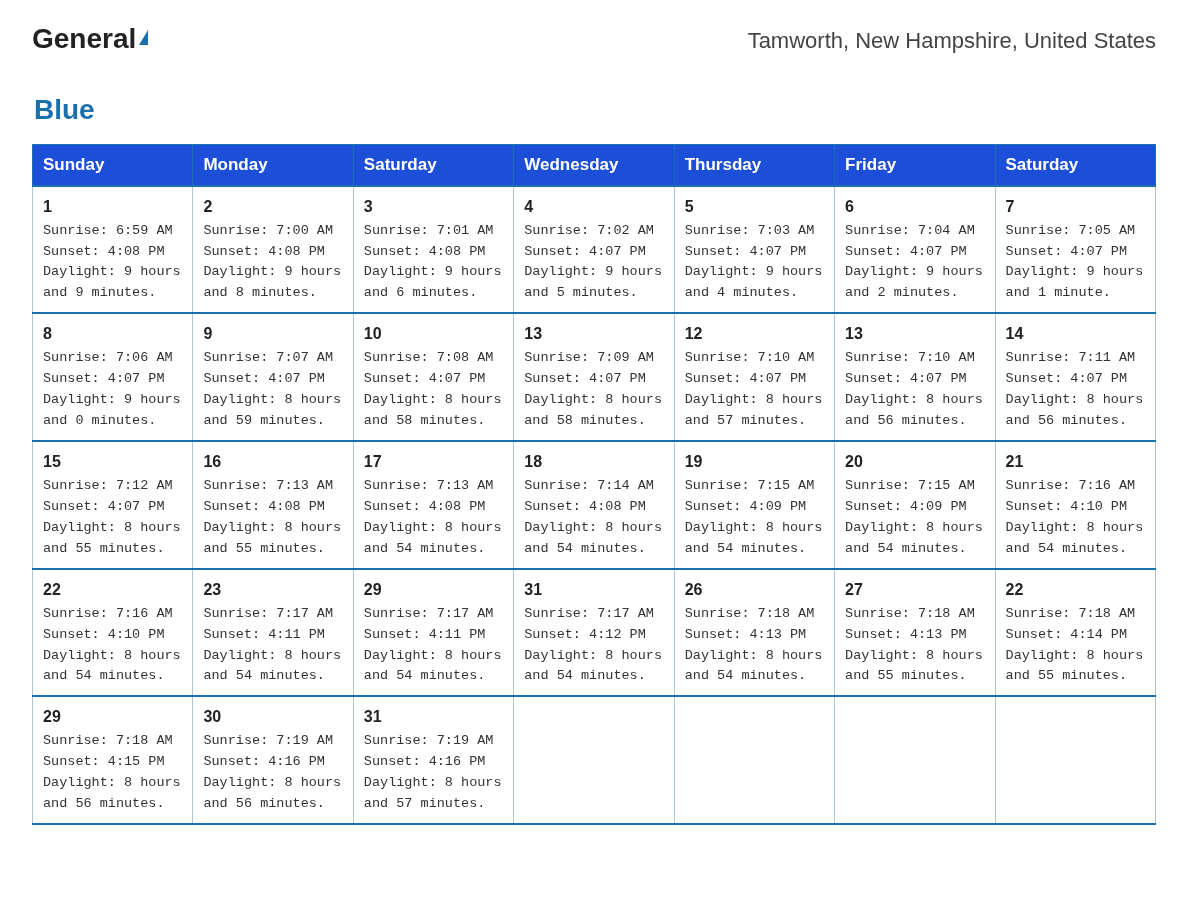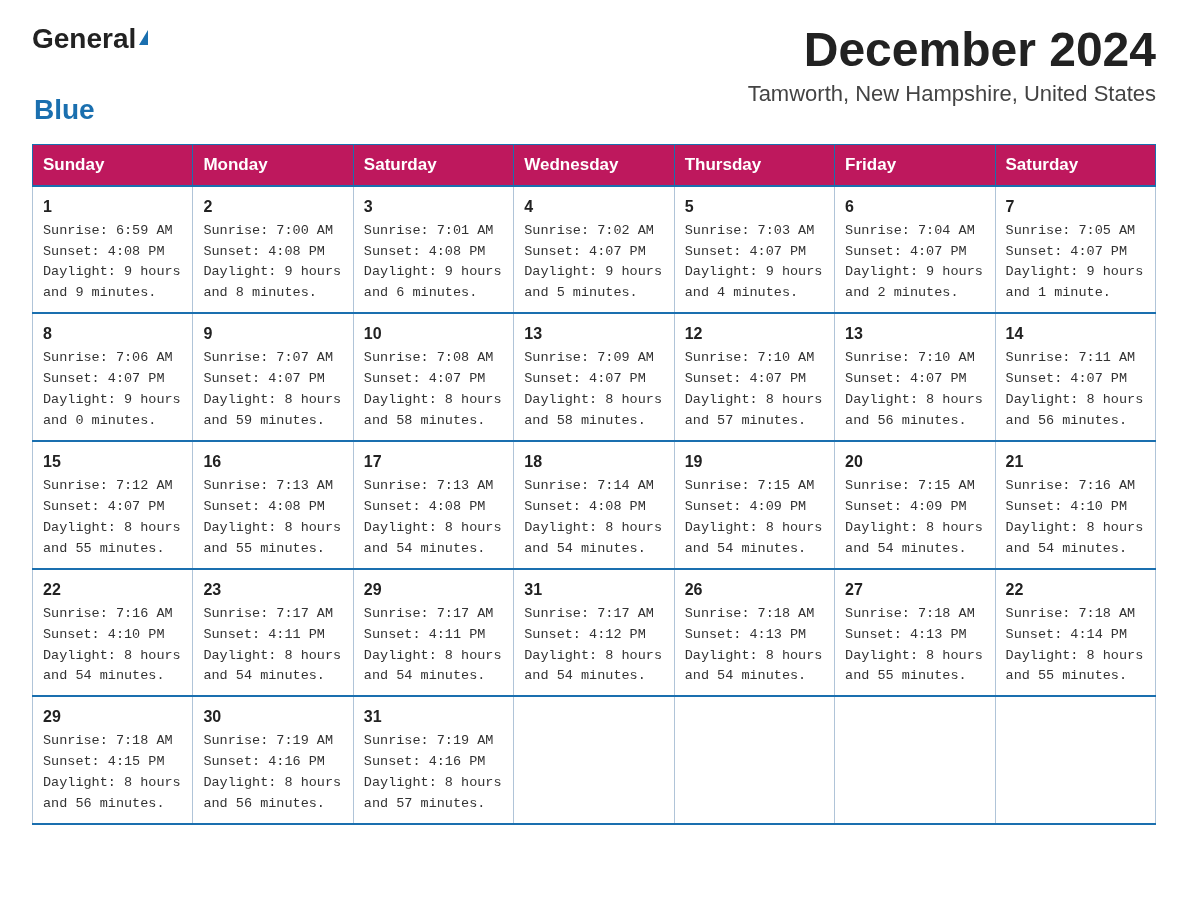--- a/index.html
+++ b/index.html
@@ -36,21 +36,21 @@
       font-size: 22px;
       color: #444;
       margin-top: 4px;
     }
     .calendar-table {
       width: 100%;
       border-collapse: collapse;
       border: 1.5px solid #1a6faf;
     }
     .calendar-table th {
-      background-color: #be185d;
+      background-color: #1d4ed8;
       color: #fff;
       font-size: 17px;
       font-weight: bold;
       padding: 10px 10px 10px 10px;
       text-align: left;
       border: 1px solid #1a6faf;
     }
     .calendar-table td {
       vertical-align: top;
       padding: 8px 10px 8px 10px;
@@ -96,21 +96,20 @@
   <div class="logo">
     <div class="logo-top-row">
       <span style="font-size:28px;font-weight:bold;color:#222;line-height:1.1;">General</span>
       <span style="display:inline-block;width:0;height:0;border-left:9px solid transparent;border-right:0px solid transparent;border-bottom:15px solid #1a6faf;margin-left:3px;position:relative;top:-2px;"></span>
     </div>
     <div class="logo-bottom-row">
       <span style="font-size:28px;font-weight:bold;color:#1a6faf;line-height:1.1;margin-left:2px;">Blue</span>
     </div>
   </div>
   <div class="title-area">
-    <div class="month-title">December 2024</div>
     <div class="location-title">Tamworth, New Hampshire, United States</div>
   </div>
 </div>
 
 <table class="calendar-table">
   <thead>
     <tr>
     <th>Sunday</th>
         <th>Monday</th>
         <th>Saturday</th>

